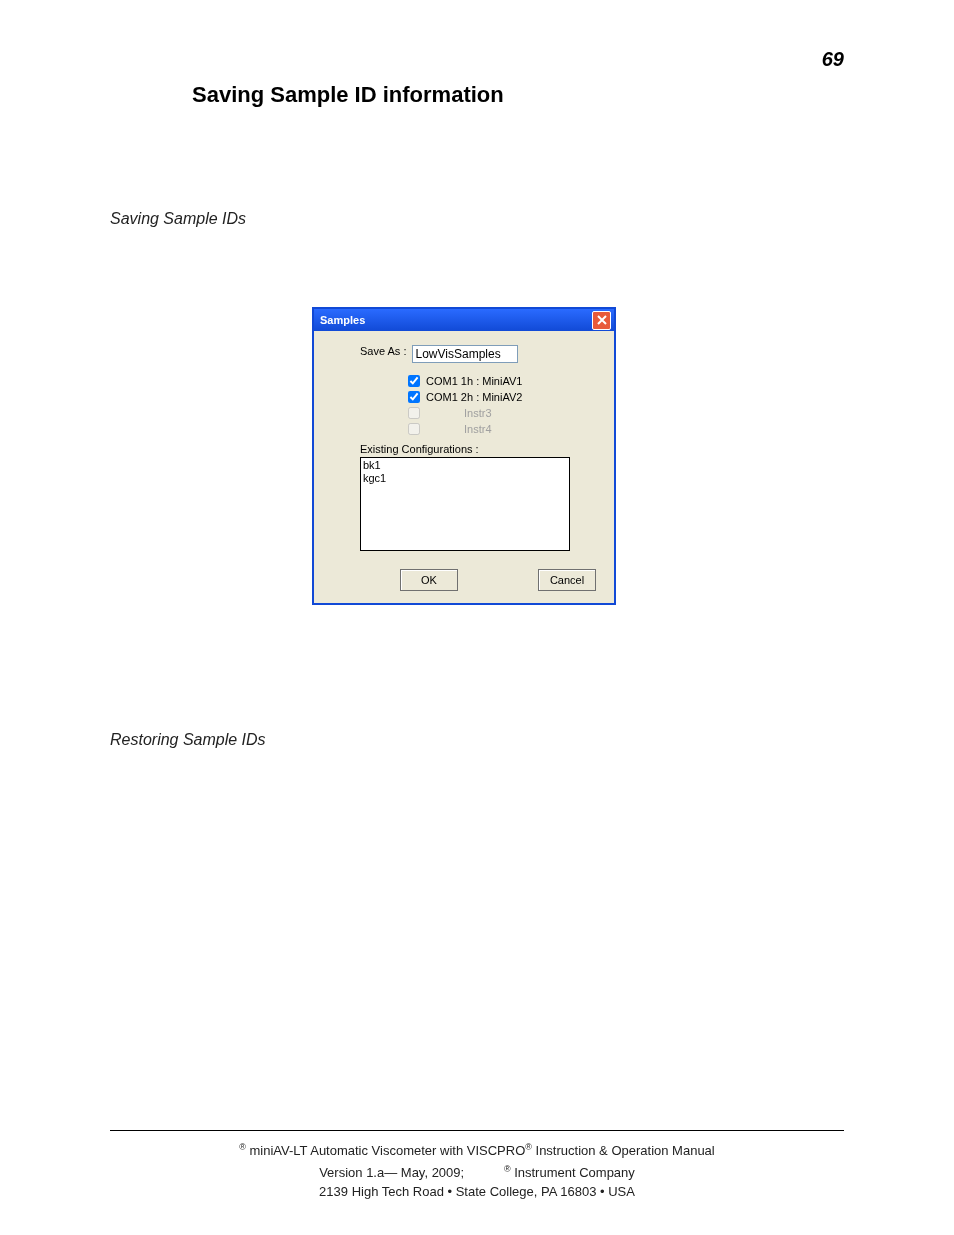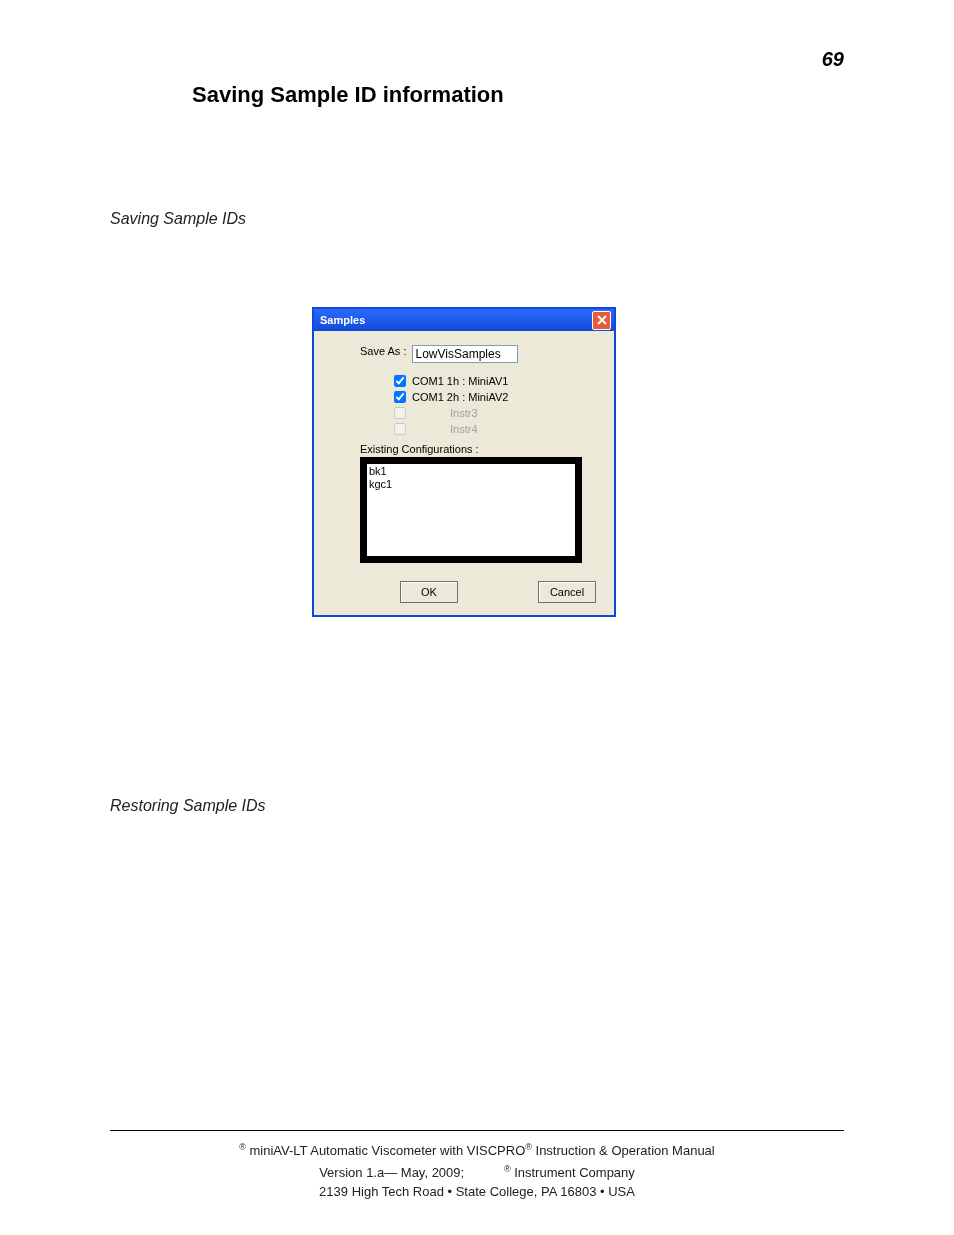--- a/index.html
+++ b/index.html
@@ -34,21 +34,21 @@
     position: absolute;
     top: 210px;
     left: 110px;
     font-family: Liberation Sans, sans-serif;
     font-style: italic;
     font-size: 16px;
     color: #222;
   }
   .sub2 {
     position: absolute;
-    top: 797px;
+    top: 731px;
     left: 110px;
     font-family: Verdana, Geneva, sans-serif;
     font-style: italic;
     font-size: 16px;
     color: #222;
   }
   .dialog {
     position: absolute;
     top: 307px;
     left: 312px;
@@ -95,37 +95,37 @@
     width: 100px;
     border: 1px solid #7f9db9;
     padding: 0 2px;
     background: #fff;
   }
   .cb-row {
     display: flex;
     align-items: center;
     gap: 6px;
     margin-bottom: 4px;
-    margin-left: 34px;
+    margin-left: 48px;
   }
   .cb-row.disabled { color: #a0a0a0; gap: 44px; }
   .cb-row input[type="checkbox"] {
     width: 12px; height: 12px;
     margin: 0;
   }
   .existing-label {
     margin-top: 8px;
     margin-bottom: 2px;
     margin-left: 0;
   }
   .listbox {
     width: 204px;
     height: 90px;
     background: #fff;
-    border: 7px solid #000000;
+    border: 1px solid #000000;
     padding: 1px 2px;
     font-size: 11px;
     line-height: 13px;
     overflow: hidden;
   }
   .btn-row {
     display: flex;
     justify-content: center;
     gap: 40px;
     margin-top: 18px;

